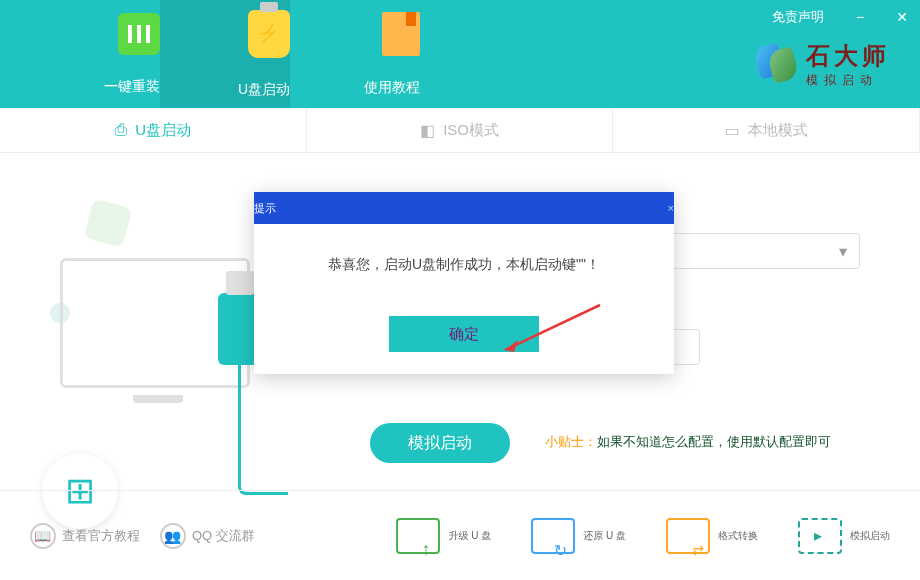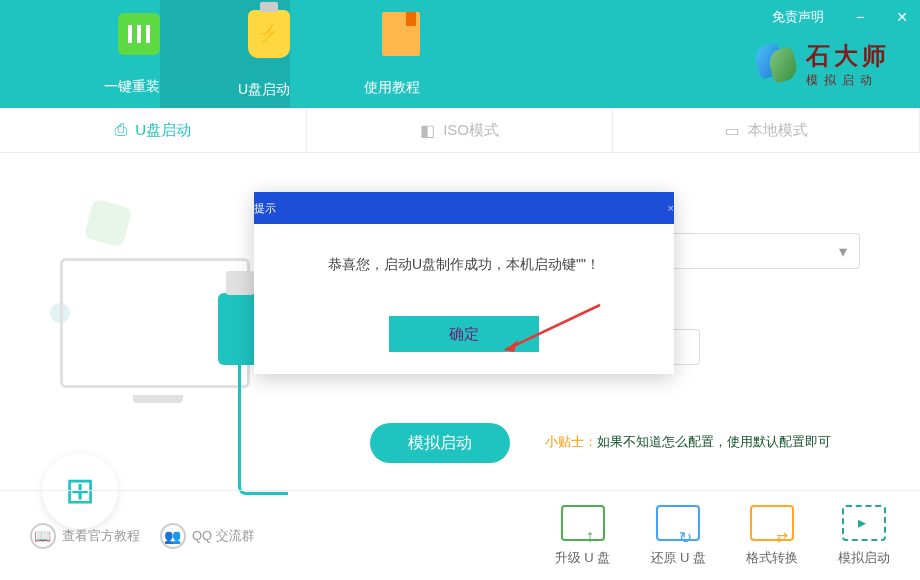--- a/index.html
+++ b/index.html
@@ -46,21 +46,21 @@
 .input-box{height:36px;border:1px solid #ddd;border-radius:3px;margin-top:60px;width:260px}
 .start-btn{position:absolute;left:370px;top:270px;width:140px;height:40px;background:#1fc4c0;color:#fff;border-radius:20px;display:flex;align-items:center;justify-content:center;font-size:16px;cursor:pointer}
 .tip-text{position:absolute;left:545px;top:280px;font-size:13px}
 .tip-label{color:#ff9800}
 .tip-content{color:#14532d}
 .bottom-bar{position:absolute;bottom:0;left:0;right:0;height:90px;border-top:1px solid #eee;display:flex;align-items:center;padding:0 30px}
 .bottom-left{display:flex;gap:20px}
 .bottom-link{display:flex;align-items:center;gap:6px;color:#999;font-size:13px;cursor:pointer}
 .bottom-link .circ{width:26px;height:26px;border:2px solid #ccc;border-radius:50%;display:flex;align-items:center;justify-content:center;font-size:14px}
 .bottom-actions{display:flex;gap:40px;margin-left:auto}
-.action-item{display:flex;flex-direction:column;align-items:center;gap:8px;cursor:pointer;font-size:13px;color:#666}
+.action-item{display:flex;align-items:center;gap:8px;cursor:pointer;font-size:10px;color:#666}
 .action-icon{width:44px;height:36px;position:relative}
 .ico-upgrade{border:2px solid #4caf50;border-radius:4px}
 .ico-upgrade::after{content:"↑";position:absolute;bottom:-8px;right:8px;color:#4caf50;font-size:18px;font-weight:bold}
 .ico-restore{border:2px solid #42a5f5;border-radius:4px}
 .ico-restore::after{content:"↻";position:absolute;bottom:-8px;right:6px;color:#42a5f5;font-size:16px}
 .ico-convert{border:2px solid #ffa726;border-radius:4px}
 .ico-convert::after{content:"⇄";position:absolute;bottom:-6px;right:4px;color:#ffa726;font-size:14px}
 .ico-simulate{border:2px solid #26a69a;border-radius:4px;border-style:dashed}
 .ico-simulate::after{content:"▸";position:absolute;top:6px;left:14px;color:#26a69a;font-size:16px}
 .ico-hotkey{border:2px solid #42a5f5;border-radius:4px}

